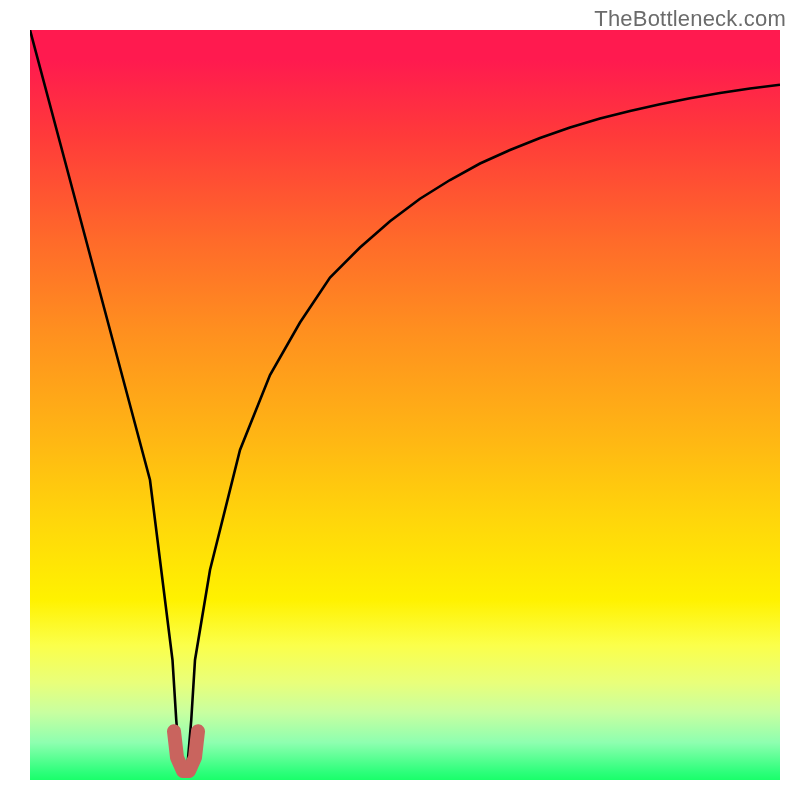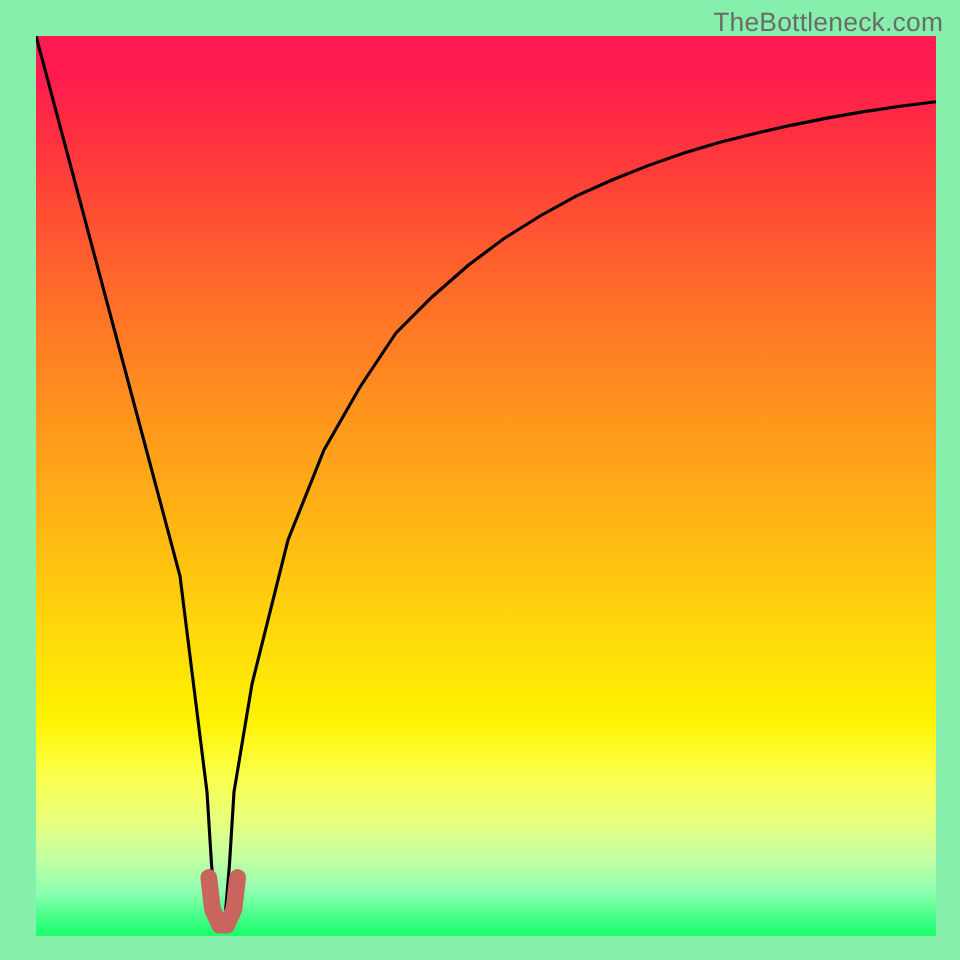--- a/index.html
+++ b/index.html
@@ -7,21 +7,21 @@
     padding: 0;
     width: 800px;
     height: 800px;
     overflow: hidden;
     background: #000;
     font-family: Arial, Helvetica, sans-serif;
   }
   .frame {
     position: absolute;
     inset: 0;
-    background: #86efac;
+    background: #ffffff;
   }
   .plot {
     position: absolute;
     left: 30px;
     top: 30px;
     width: 750px;
     height: 750px;
     background: linear-gradient(
       to bottom,
       #ff1a4f 0%,

